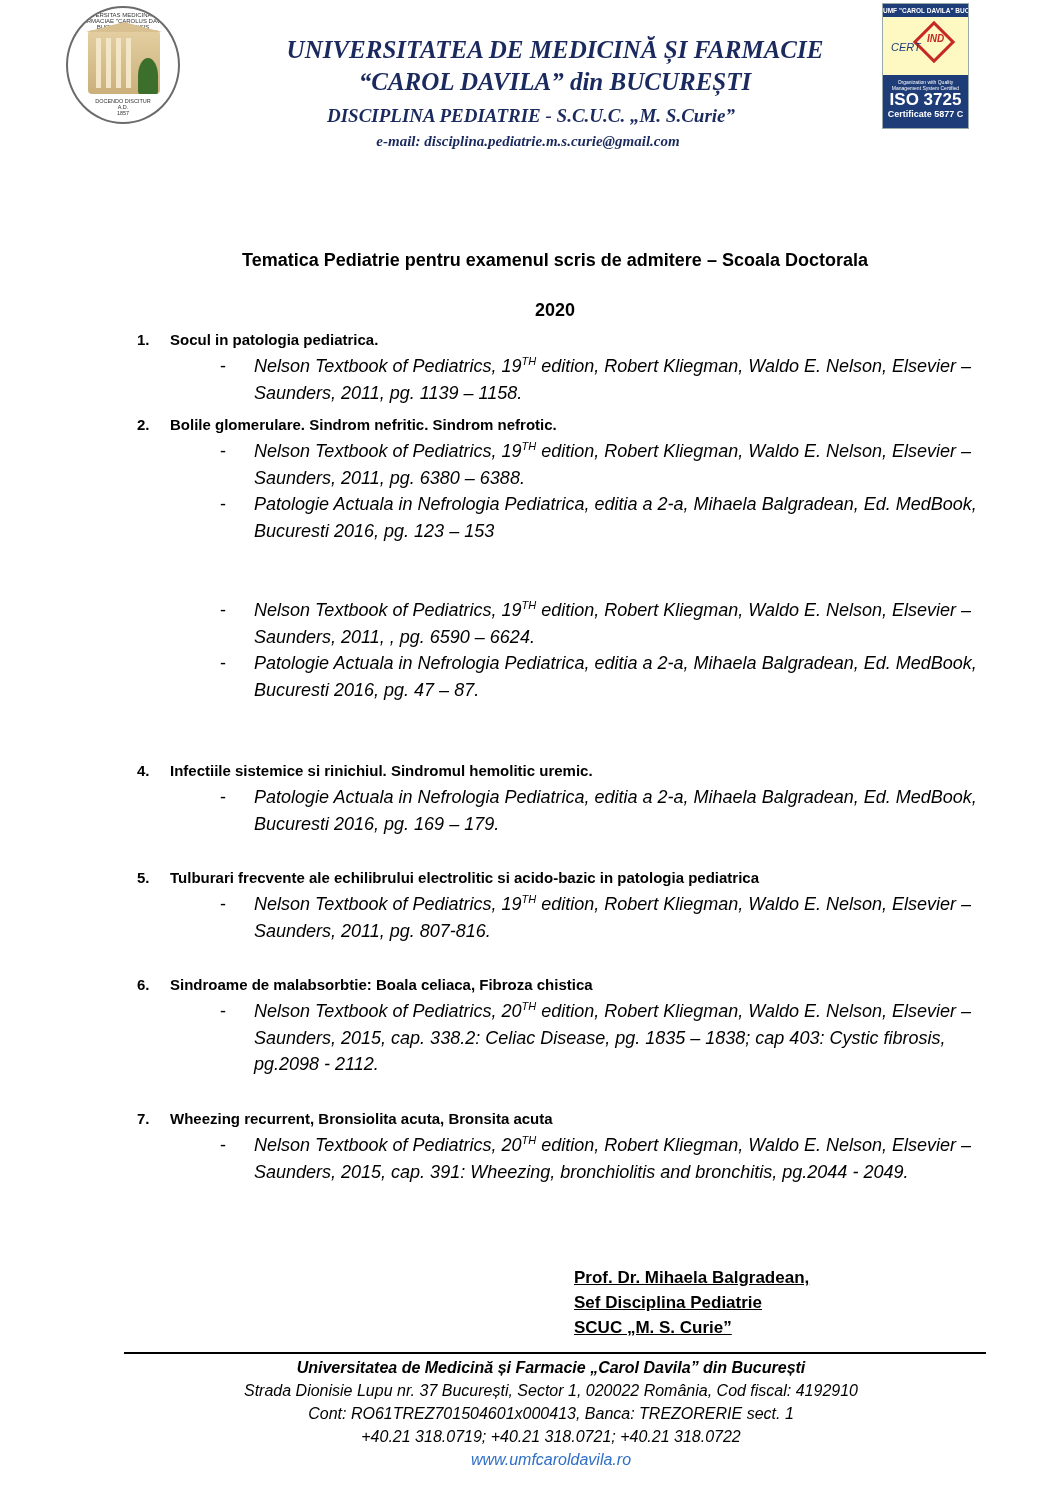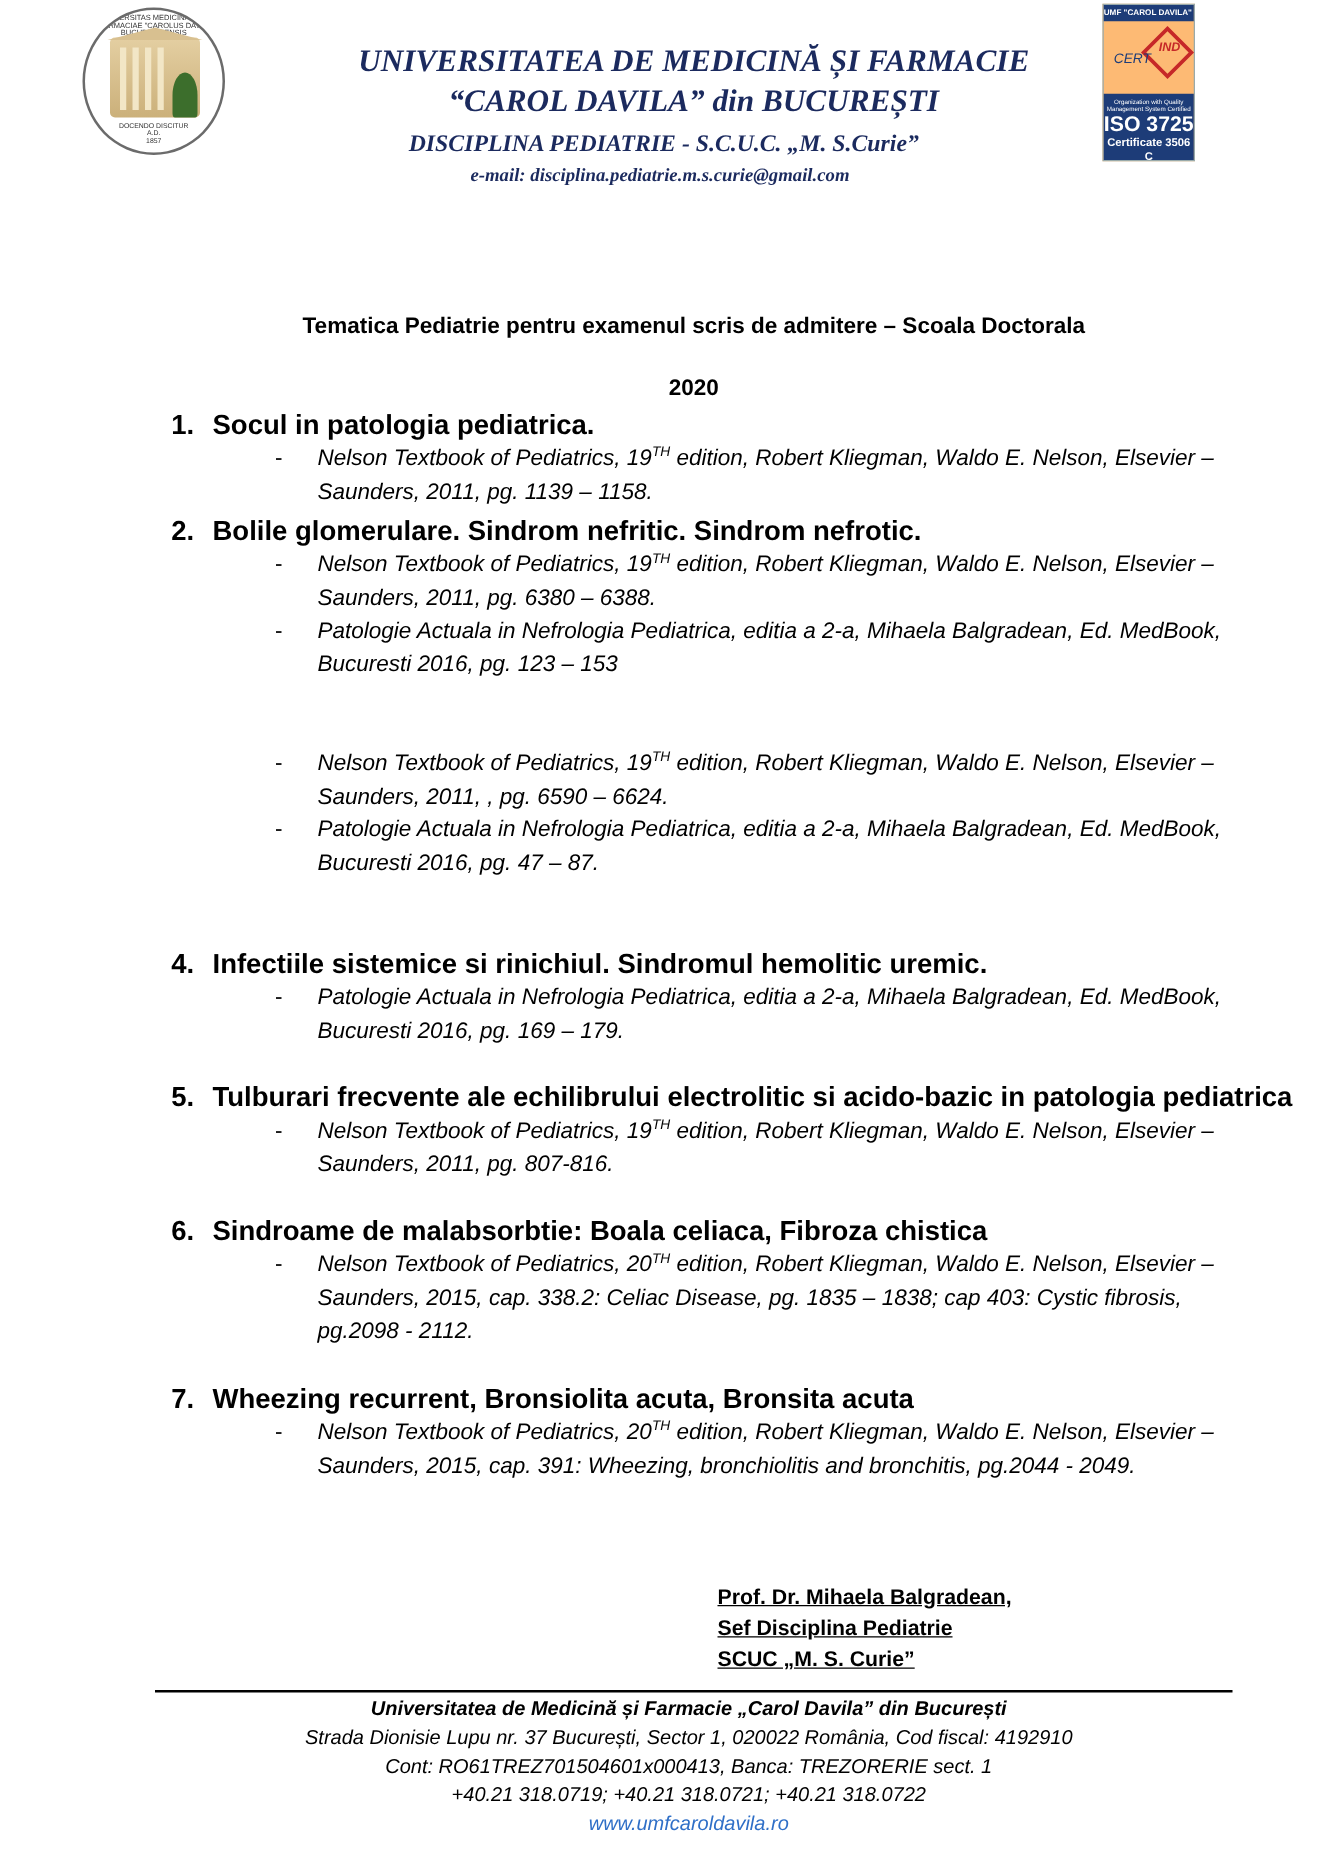--- a/index.html
+++ b/index.html
@@ -13,37 +13,37 @@
   .logo-left .building .col { position:absolute; top:8px; width:5px; height:50px; background:#f2e6c6; }
   .logo-left .tree { position:absolute; left:70px; top:50px; width:20px; height:36px; background:#3c6e2c; border-radius:50% 50% 10% 10%; }
   .logo-left .motto { position:absolute; left:0; right:0; top:90px; text-align:center; font-size:5.5px; color:#333; line-height:6px; }
 
   .hdr-title { position:absolute; left:0; width:1110px; text-align:center; font-family:"Liberation Serif", serif; font-style:italic; font-weight:bold; color:#1b2a5e; }
   .hdr-1 { top:36px; font-size:25px; }
   .hdr-2 { top:68px; font-size:25px; left:0; width:1110px; }
   .hdr-3 { top:105px; font-size:19px; width:1062px; }
   .hdr-4 { top:133px; font-size:15px; width:1056px; }
 
-  .iso { position:absolute; left:882px; top:3px; width:74px; height:126px; border:1px solid #9aa; box-sizing:border-box; background:#fdba74; }
+  .iso { position:absolute; left:882px; top:3px; width:87px; height:126px; border:1px solid #9aa; box-sizing:border-box; background:#fef9c3; }
   .iso .top { height:13px; background:#1d3c78; color:#fff; font-size:6.5px; font-weight:bold; text-align:center; line-height:13px; white-space:nowrap; overflow:hidden; }
   .iso .mid { height:58px; position:relative; }
   .iso .mid .cert { position:absolute; left:8px; top:24px; font-size:11px; color:#1d3c78; font-style:italic; }
   .iso .mid .ind { position:absolute; left:44px; top:16px; font-size:10px; color:#c62828; font-weight:bold; font-style:italic; }
   .iso .mid .star { position:absolute; left:36px; top:10px; width:30px; height:30px; border:3px solid #c62828; transform:rotate(45deg); box-sizing:border-box; }
   .iso .bot { position:absolute; left:0; right:0; top:71px; bottom:0; background:#1d3c78; color:#fff; text-align:center; }
   .iso .bot .small { font-size:5px; line-height:6px; padding-top:4px; }
   .iso .bot .big { font-size:17px; font-weight:bold; line-height:18px; }
   .iso .bot .cnum { font-size:9px; font-weight:bold; line-height:11px; }
 
   
   .doc-title { position:absolute; left:0; width:1110px; top:250px; text-align:center; font-weight:bold; font-size:18px; }
   .doc-year { position:absolute; left:0; width:1110px; top:300px; text-align:center; font-weight:bold; font-size:18px; }
 
   .topic { position:absolute; left:137px; width:860px; }
-  .topic-head { font-weight:bold; font-size:22px; height:26px; line-height:26px; white-space:nowrap; }
+  .topic-head { font-weight:bold; font-size:15px; height:26px; line-height:26px; white-space:nowrap; }
   .topic-head .num { display:inline-block; width:33px; }
   .ref { position:relative; padding-left:117px; font-style:italic; font-size:18px; line-height:26.5px; width:740px; }
   .ref .dash { position:absolute; left:83px; top:0; font-style:normal; }
   .ref sup { font-size:11px; line-height:0; }
 
   .sig { position:absolute; left:574px; top:1265px; font-weight:bold; font-size:17px; line-height:25px;text-decoration:underline; }
 
   .footer-rule { position:absolute; left:124px; top:1352px; width:862px; height:0; border-top:2px solid #000; }
   .footer { position:absolute; left:0; width:1102px; top:1356px; text-align:center; font-style:italic; font-size:16px; line-height:23px; }
   .footer .f-org { font-weight:bold; }
@@ -77,21 +77,21 @@
 <div class="iso">
   <div class="top">UMF "CAROL DAVILA" BUCUREȘTI</div>
   <div class="mid">
     <div class="star"></div>
     <span class="cert">CERT</span>
     <span class="ind">IND</span>
   </div>
   <div class="bot">
     <div class="small">Organization with Quality Management System Certified</div>
     <div class="big">ISO 3725</div>
-    <div class="cnum">Certificate  3506 C</div>
+    <div class="cnum">Certificate  5877 C</div>
   </div>
 </div>
 
 <div class="doc-title">Tematica Pediatrie pentru examenul scris de admitere – Scoala Doctorala</div>
 <div class="doc-year">2020</div>
 
 <div id="topics">
     <div class="topic" style="top: 327px;">
       <div class="topic-head"><span class="num">1.</span><span>Socul in patologia pediatrica.</span></div>
       <div class="ref"><span class="dash">-</span><span>Nelson Textbook of Pediatrics, 19</span><sup>TH</sup><span> edition, Robert Kliegman, Waldo E. Nelson, Elsevier – Saunders,  2011, pg. 1139 – 1158.</span></div>

